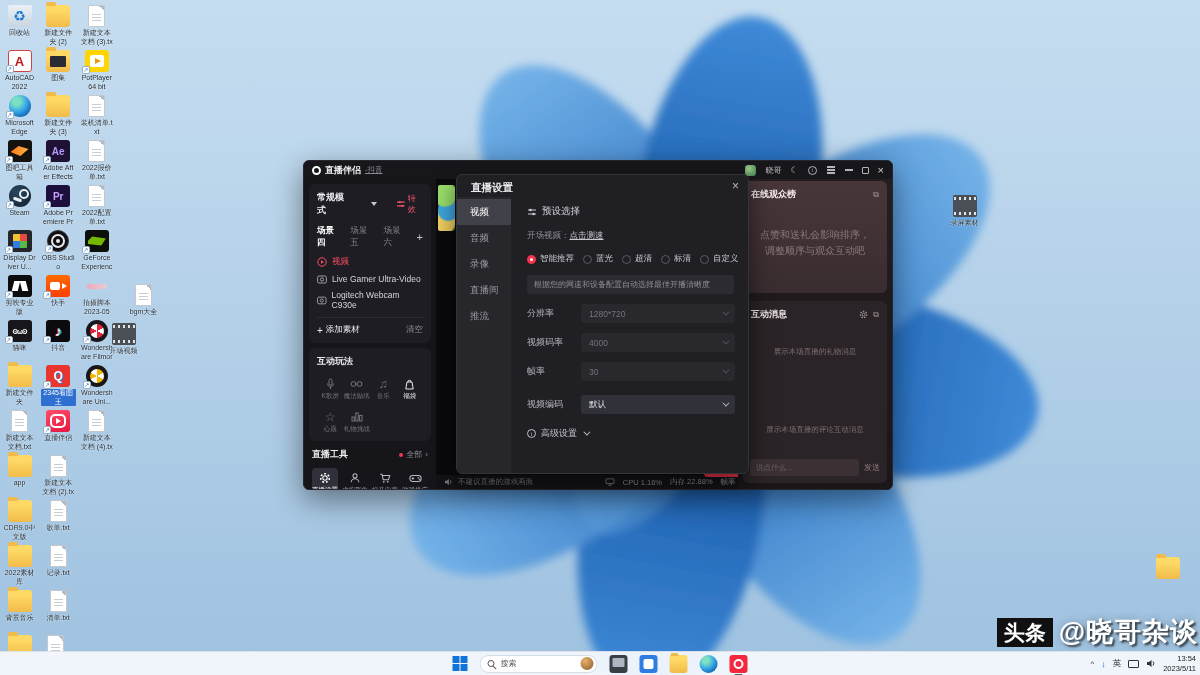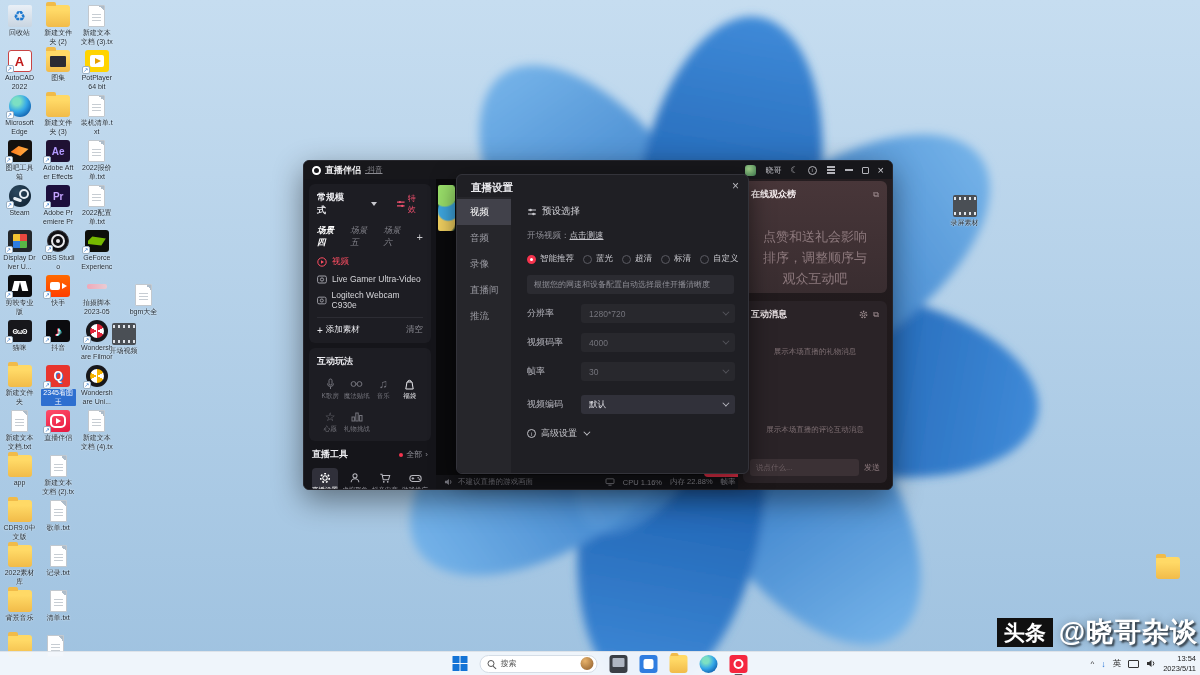--- a/index.html
+++ b/index.html
@@ -99,21 +99,21 @@
   .win-max{width:7px;height:7px;border:1.2px solid currentColor;border-radius:1px;cursor:pointer;}
   .win-close{font-size:11px;line-height:10px;color:#d0d0d6;cursor:pointer;}
 
   
   #left-panel{position:absolute;left:0;top:18px;bottom:0;width:132px;background:#15151a;border-radius:0 0 0 6px;overflow:hidden;}
   .card{background:#1d1d23;border-radius:6px;margin:5px 5px 0 5px;padding:7px 8px;}
   .mode-row{display:flex;align-items:center;font-size:9px;color:#ececf0;font-weight:bold;gap:20px;}
   .caret-down{width:0;height:0;border-left:3px solid transparent;border-right:3px solid transparent;border-top:4px solid #c8c8ce;}
   .fx{margin-left:auto;display:flex;align-items:center;gap:3px;color:#f0506e;font-size:8px;font-weight:normal;cursor:pointer;}
   .scene-tabs{display:flex;align-items:center;gap:8px;font-size:8.5px;color:#85858d;margin-top:8px;}
-  .scene-tab{cursor:pointer;font-style:italic;}
+  .scene-tab{cursor:pointer;}
   .scene-tab.active{color:#fff;font-weight:bold;}
   .scene-add{margin-left:auto;color:#c8c8cc;font-size:11px;line-height:9px;cursor:pointer;}
   .sources{margin-top:7px;display:flex;flex-direction:column;gap:6px;}
   .src{display:flex;align-items:center;gap:5px;font-size:8.5px;color:#d6d6da;cursor:pointer;}
   .src.active-src{color:#ff4e63;}
   .addrow{display:flex;align-items:center;margin-top:7px;padding-top:6px;border-top:1px solid #2c2c33;font-size:8.5px;color:#ececf0;}
   .addrow .plus{font-size:10px;margin-right:3px;}
   .clear-btn{margin-left:auto;color:#8a8a92;cursor:pointer;}
   .sec-title{font-size:9px;font-weight:bold;color:#ececf0;}
   .igrid{display:grid;grid-template-columns:repeat(4,1fr);row-gap:9px;margin-top:9px;}
@@ -143,21 +143,21 @@
   .stats{margin-left:auto;display:flex;align-items:center;gap:8px;color:#8a8a92;}
   #start-btn{position:absolute;left:400px;top:290px;width:56px;height:26px;background:#f5334d;border:none;border-radius:4px;z-index:5;cursor:pointer;}
 
   
   #right-col{position:absolute;right:0;top:18px;bottom:0;width:154px;background:linear-gradient(180deg,#251d20,#1b1618);border-radius:0 0 6px 0;padding:2px 5px 6px 5px;display:flex;flex-direction:column;gap:8px;z-index:6;}
   #viewers-card{height:112px;border-radius:6px;background:linear-gradient(180deg,#483639,#392d30);padding:7px 8px;position:relative;}
   .pcard-head{display:flex;align-items:center;gap:5px;}
   .pcard-title{font-size:9px;font-weight:bold;color:#f0e8ea;}
   .pcard-icons{margin-left:auto;display:flex;align-items:center;gap:5px;color:#a8969a;}
   .ext-ico{font-size:8px;line-height:8px;cursor:pointer;}
-  .pcard-empty{margin-top:26px;text-align:center;font-size:13px;color:#8d797d;line-height:1.6;padding:0 8px;}
+  .pcard-empty{margin-top:26px;text-align:center;font-size:10px;color:#8d797d;line-height:1.6;padding:0 8px;}
   #messages-card{flex:1;border-radius:6px;background:#2a2327;padding:7px 8px;position:relative;}
   .msg-gift{margin-top:26px;text-align:center;font-size:7.5px;color:#7d6e72;}
   .msg-comment{margin-top:68px;text-align:center;font-size:7.5px;color:#7d6e72;}
   .msg-inputrow{position:absolute;left:7px;right:7px;bottom:7px;height:17px;display:flex;align-items:center;gap:5px;}
   .msg-input{flex:1;height:17px;background:#3b3135;border:none;border-radius:3px;font-size:7.5px;color:#c0b4b8;padding:0 6px;outline:none;min-width:0;}
   .msg-input::placeholder{color:#6f6165;}
   .msg-send{font-size:8px;color:#8d7a7e;cursor:pointer;}
 
   
   #dialog{position:absolute;left:152px;top:13px;width:293px;height:300px;background:#1f1f24;border:1px solid #33333a;border-radius:6px;box-shadow:0 8px 24px rgba(0,0,0,.55);z-index:20;}

